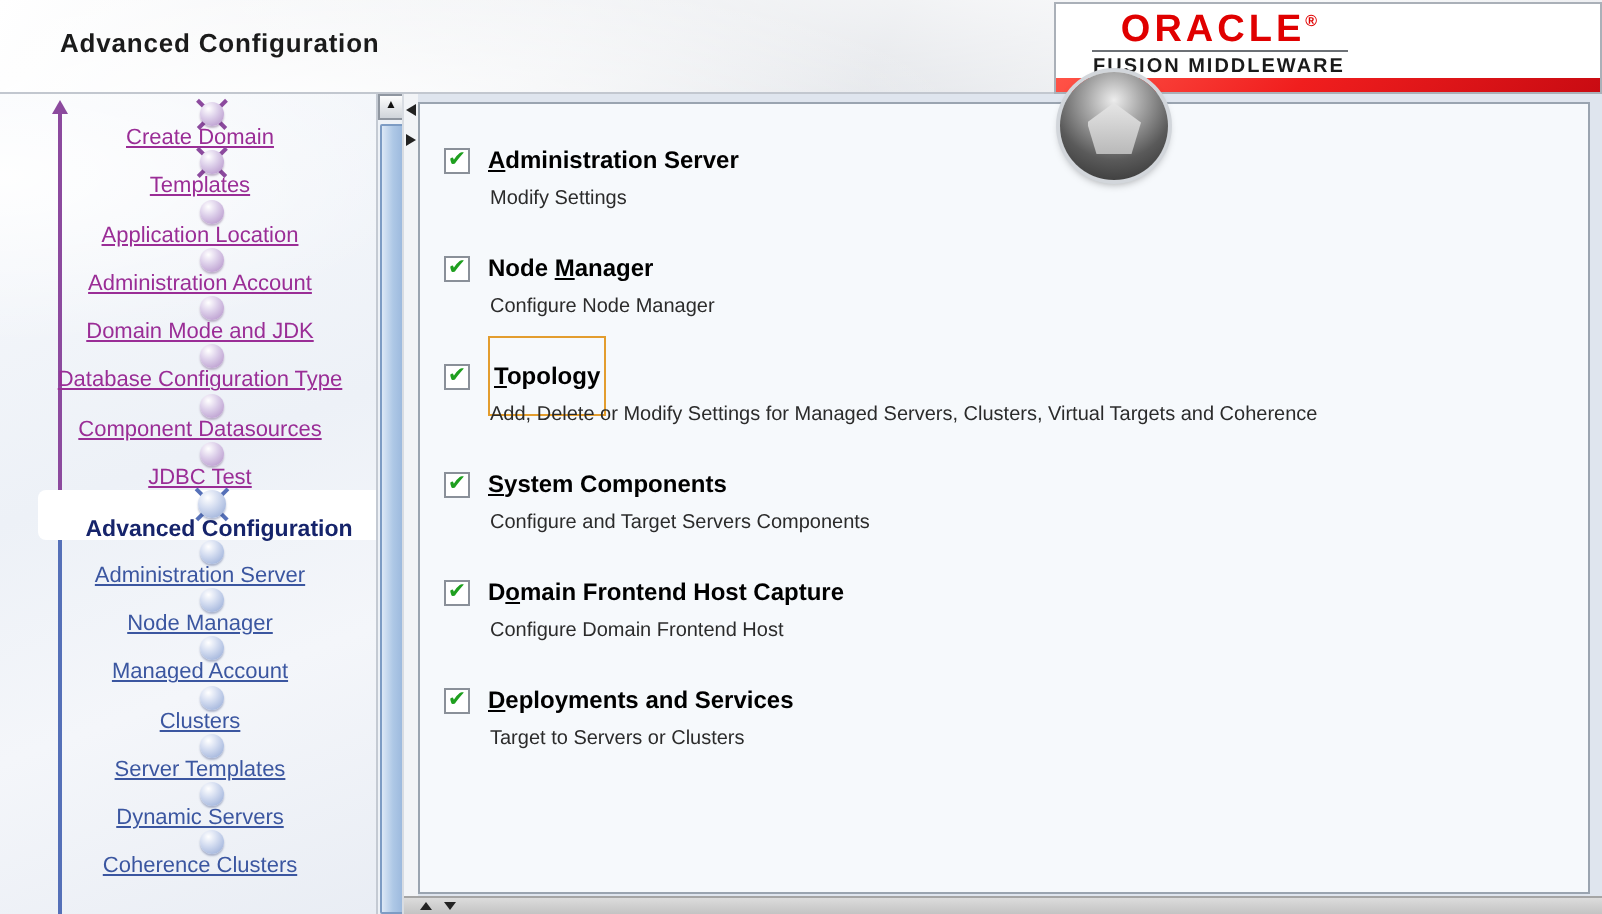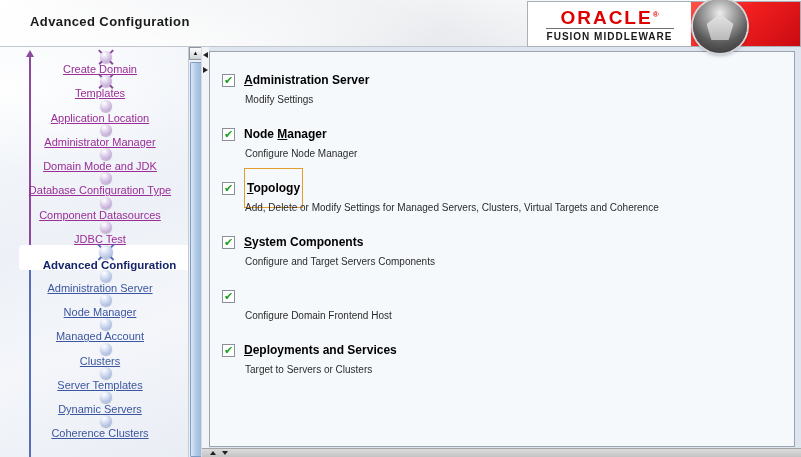--- a/index.html
+++ b/index.html
@@ -17,21 +17,21 @@
       radial-gradient(ellipse 700px 150px at 65% -40%, rgba(255,255,255,.8), rgba(255,255,255,0) 65%),
       linear-gradient(115deg,#ffffff 0%,#eceef1 35%,#dcdfe4 55%,#f2f3f5 78%,#e6e8ec 100%);
     border-bottom:1px solid #c2c7cf;
   }
   .page-title {
     position:absolute; left:30px; top:14px;
     font-size:13px; font-weight:bold; color:#1b1b1b; letter-spacing:.4px;
   }
   .brand-block {
     position:absolute; top:1px; right:0; width:274px; height:46px;
-    display:flex; border:1px solid #aab0b8; background:#ffffff;
+    display:flex; border:1px solid #aab0b8; background:#ffffff;flex-direction:column;
   }
   .brand-logo { width:163px; display:flex; flex-direction:column; align-items:center; justify-content:center; background:#fff; }
   .oracle-word { font-size:19px; font-weight:bold; color:#e00000; letter-spacing:2px; line-height:18px; }
   .oracle-reg { font-size:8px; color:#e00000; vertical-align:super; letter-spacing:0; }
   .brand-rule { width:128px; height:1px; background:#6d7176; margin:1px 0 2px 0; }
   .brand-sub { font-size:10px; font-weight:bold; color:#1a1a1a; letter-spacing:1px;text-align:center; }
   .brand-badge {
     position:relative; flex:1; overflow:visible;
     background:linear-gradient(135deg,#ff5347 0%,#f01e1e 45%,#c90b12 100%);
   }
@@ -167,21 +167,21 @@
       <div class="step visited">
         <span class="node rays"></span>
         <span class="step-label">Templates</span>
       </div>
       <div class="step visited">
         <span class="node "></span>
         <span class="step-label">Application Location</span>
       </div>
       <div class="step visited">
         <span class="node "></span>
-        <span class="step-label">Administrator Manager</span>
+        <span class="step-label">Administration Account</span>
       </div>
       <div class="step visited">
         <span class="node "></span>
         <span class="step-label">Domain Mode and JDK</span>
       </div>
       <div class="step visited">
         <span class="node "></span>
         <span class="step-label">Database Configuration Type</span>
       </div>
       <div class="step visited">
@@ -274,20 +274,21 @@
           </span>
           <span class="opt-label"><u>S</u>ystem Components</span>
         </div>
         <div class="opt-desc">Configure and Target Servers Components</div>
       </div>
       <div class="option">
         <div class="opt-head">
           <span class="checkbox">
             <span class="tick">✔</span>
           </span>
+          <span class="opt-label">D<u>o</u>main Frontend Host Capture</span>
         </div>
         <div class="opt-desc">Configure Domain Frontend Host</div>
       </div>
       <div class="option">
         <div class="opt-head">
           <span class="checkbox">
             <span class="tick">✔</span>
           </span>
           <span class="opt-label"><u>D</u>eployments and Services</span>
         </div>

